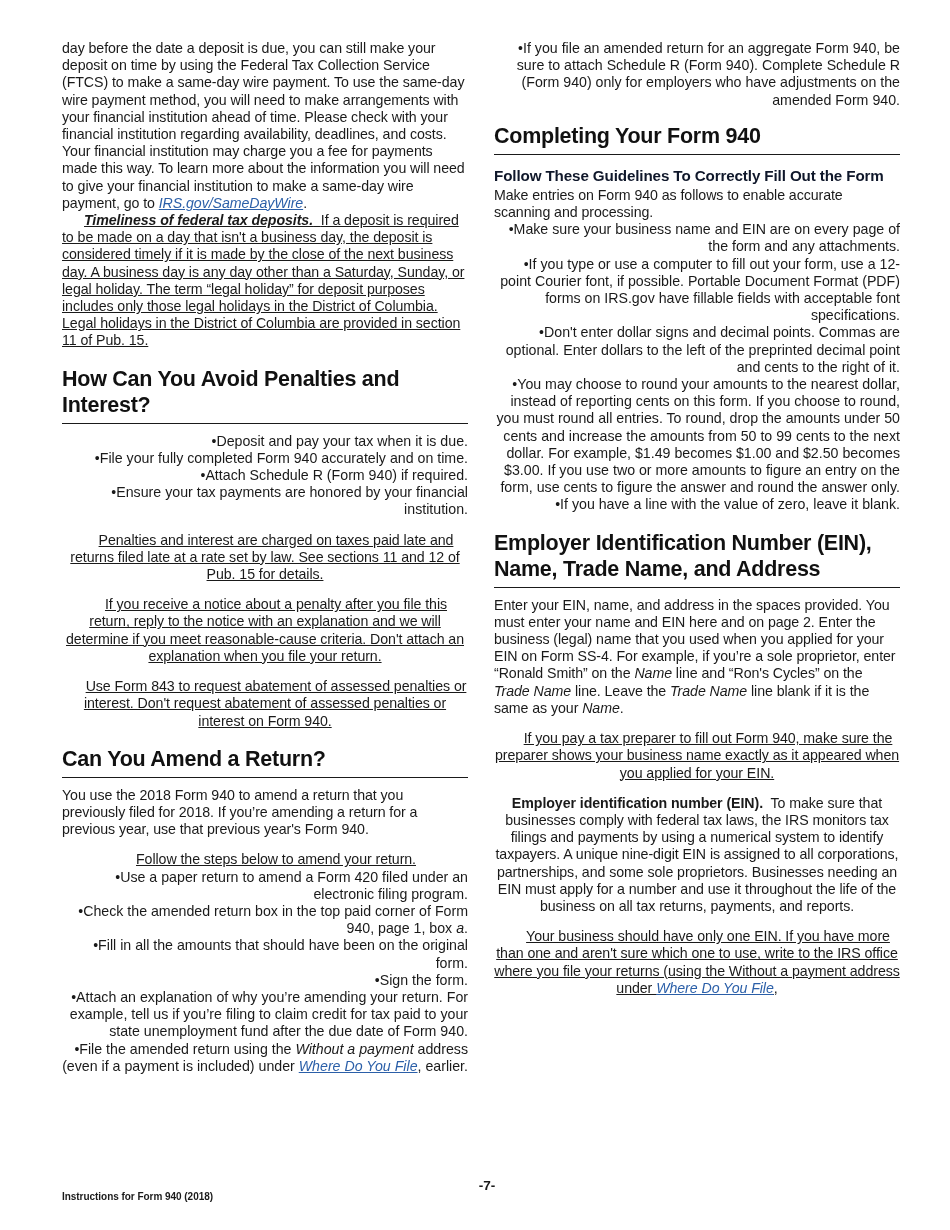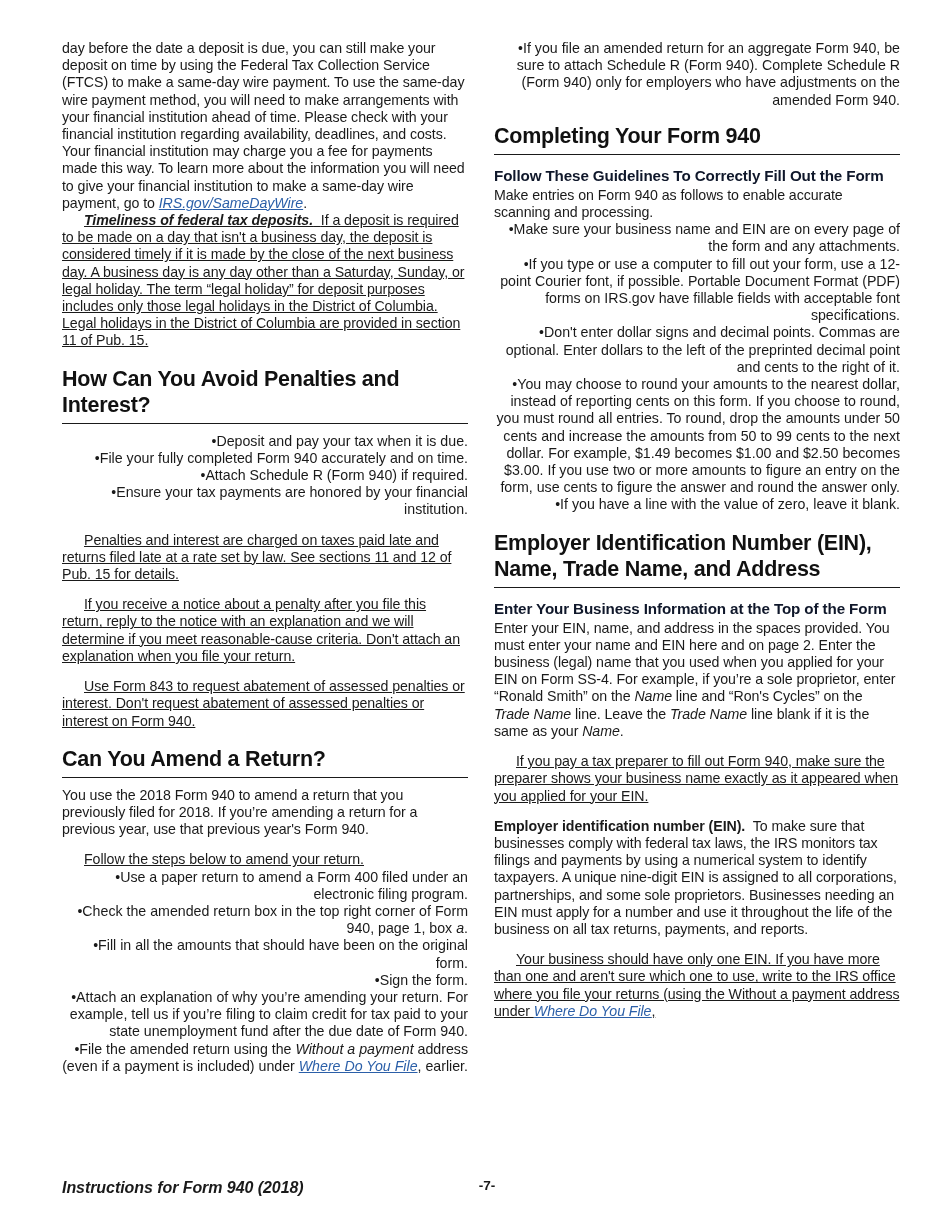--- a/index.html
+++ b/index.html
@@ -35,21 +35,21 @@
   }
   
   p {
     margin: 0;
     font-size: 14.2px;
     line-height: 17.2px;
     text-align: left;
     letter-spacing: -0.005em;
   }
   p.indent { text-indent: 22px; text-decoration: underline; }
-  p.gap { margin-top: 13px; }
+  p.gap { margin-top: 13px; text-align: center; }
   .bullet {
     margin: 0;
     font-size: 14.2px;
     line-height: 17.2px;
     position: relative;
     padding-left: 0;
     text-align: right;
   }
   .bullet .dot {
     display: inline-block;
@@ -98,25 +98,24 @@
   
   .footer {
     position: absolute;
     left: 62px;
     right: 56px;
     bottom: 32px;
     height: 20px;
   }
   .footer .left {
     position: absolute;
-    left: 0; top: 1px;
-    font-size: 16px;
+    left: 0; top: 13px;
+    font-size: 10px;
     font-weight: bold;
     letter-spacing: -0.004em;
-    font-style: italic;
   }
   .footer .pageno {
     position: absolute;
     left: 0; right: 0; top: 0;
     text-align: center;
     font-size: 13.6px;
     font-weight: bold;
     margin-left: 18px;
   }
 </style>
@@ -145,23 +144,23 @@
       <p class="indent gap">If you receive a notice about a penalty after you file this return, reply to the notice with an explanation and we will determine if you meet reasonable-cause criteria. Don't attach an explanation when you file your return.</p>
       <p class="indent gap">Use Form 843 to request abatement of assessed penalties or interest. Don't request abatement of assessed penalties or interest on Form 940.</p>
 
       <h1 class="sec">Can You Amend a Return?</h1>
       <hr class="rule">
 
       <p>You use the 2018 Form 940 to amend a return that you previously filed for 2018. If you’re amending a return for a previous year, use that previous year's Form 940.</p>
 
       <p class="indent gap">Follow the steps below to amend your return.</p>
 
-      <div class="bullet"><span class="dot">•</span><span>Use a paper return to amend a Form 400 filed under an electronic filing program.</span></div>
-
-      <div class="bullet"><span class="dot">•</span><span>Check the amended return box in the top right corner of Form 940, page 1, box </span><span class="it">a</span><span>.</span></div>
+      <div class="bullet"><span class="dot">•</span><span>Use a paper return to amend a Form 420 filed under an electronic filing program.</span></div>
+
+      <div class="bullet"><span class="dot">•</span><span>Check the amended return box in the top paid corner of Form 940, page 1, box </span><span class="it">a</span><span>.</span></div>
 
       <div class="bullet"><span class="dot">•</span><span>Fill in all the amounts that should have been on the original form.</span></div>
       <div class="bullet"><span class="dot">•</span><span>Sign the form.</span></div>
       <div class="bullet"><span class="dot">•</span><span>Attach an explanation of why you’re amending your return. For example, tell us if you’re filing to claim credit for tax paid to your state unemployment fund after the due date of Form 940.</span></div>
 
       <div class="bullet"><span class="dot">•</span><span>File the amended return using the </span><span class="it">Without a payment</span><span> address (even if a payment is included) under </span><a class="lnk" href="#">Where Do You File</a><span>, earlier.</span></div>
 
     </div>
 
     <div class="col">
@@ -176,21 +175,20 @@
 
       <div class="bullet"><span class="dot">•</span><span>Make sure your business name and EIN are on every page of the form and any attachments.</span></div>
       <div class="bullet"><span class="dot">•</span><span>If you type or use a computer to fill out your form, use a 12-point Courier font, if possible. Portable Document Format (PDF) forms on IRS.gov have fillable fields with acceptable font specifications.</span></div>
       <div class="bullet"><span class="dot">•</span><span>Don't enter dollar signs and decimal points. Commas are optional. Enter dollars to the left of the preprinted decimal point and cents to the right of it.</span></div>
       <div class="bullet"><span class="dot">•</span><span>You may choose to round your amounts to the nearest dollar, instead of reporting cents on this form. If you choose to round, you must round all entries. To round, drop the amounts under 50 cents and increase the amounts from 50 to 99 cents to the next dollar. For example, $1.49 becomes $1.00 and $2.50 becomes $3.00. If you use two or more amounts to figure an entry on the form, use cents to figure the answer and round the answer only.</span></div>
       <div class="bullet"><span class="dot">•</span><span>If you have a line with the value of zero, leave it blank.</span></div>
 
       <h1 class="sec">Employer Identification Number (EIN), Name, Trade Name, and Address</h1>
       <hr class="rule">
 
-      <h3 class="sub tightTop">Enter Your Business Information at the Top of the Form</h3>
 
       <p><span>Enter your EIN, name, and address in the spaces provided. You must enter your name and EIN here and on page 2. Enter the business (legal) name that you used when you applied for your EIN on Form SS-4. For example, if you’re a sole proprietor, enter “Ronald Smith” on the </span><span class="it">Name</span><span> line and “Ron's Cycles” on the </span><span class="it">Trade Name</span><span> line. Leave the </span><span class="it">Trade Name</span><span> line blank if it is the same as your </span><span class="it">Name</span><span>.</span></p>
 
       <p class="indent gap">If you pay a tax preparer to fill out Form 940, make sure the preparer shows your business name exactly as it appeared when you applied for your EIN.</p>
 
       <p class="gap"><span class="runin-b">Employer identification number (EIN).</span>&nbsp; <span>To make sure that businesses comply with federal tax laws, the IRS monitors tax filings and payments by using a numerical system to identify taxpayers. A unique nine-digit EIN is assigned to all corporations, partnerships, and some sole proprietors. Businesses needing an EIN must apply for a number and use it throughout the life of the business on all tax returns, payments, and reports.</span></p>
 
       <p class="indent gap"><span>Your business should have only one EIN. If you have more than one and aren't sure which one to use, write to the IRS office where you file your returns (using the Without a payment address under </span><a class="lnk" href="#">Where Do You File</a><span>,</span></p>
 
     </div>

